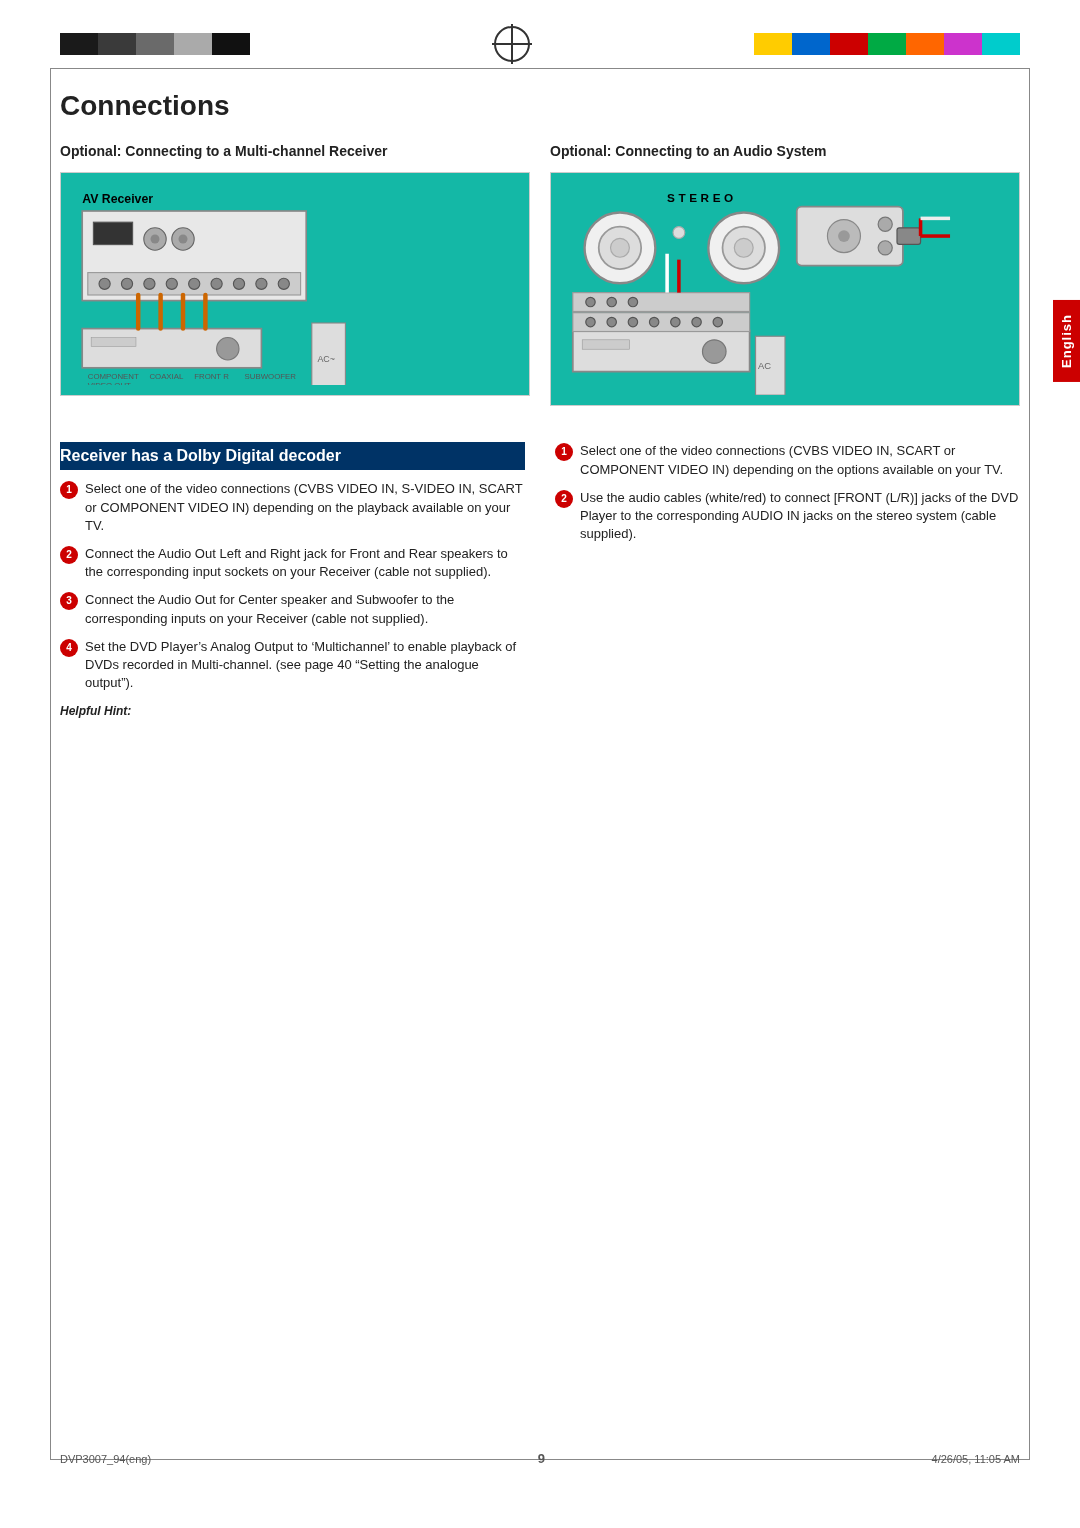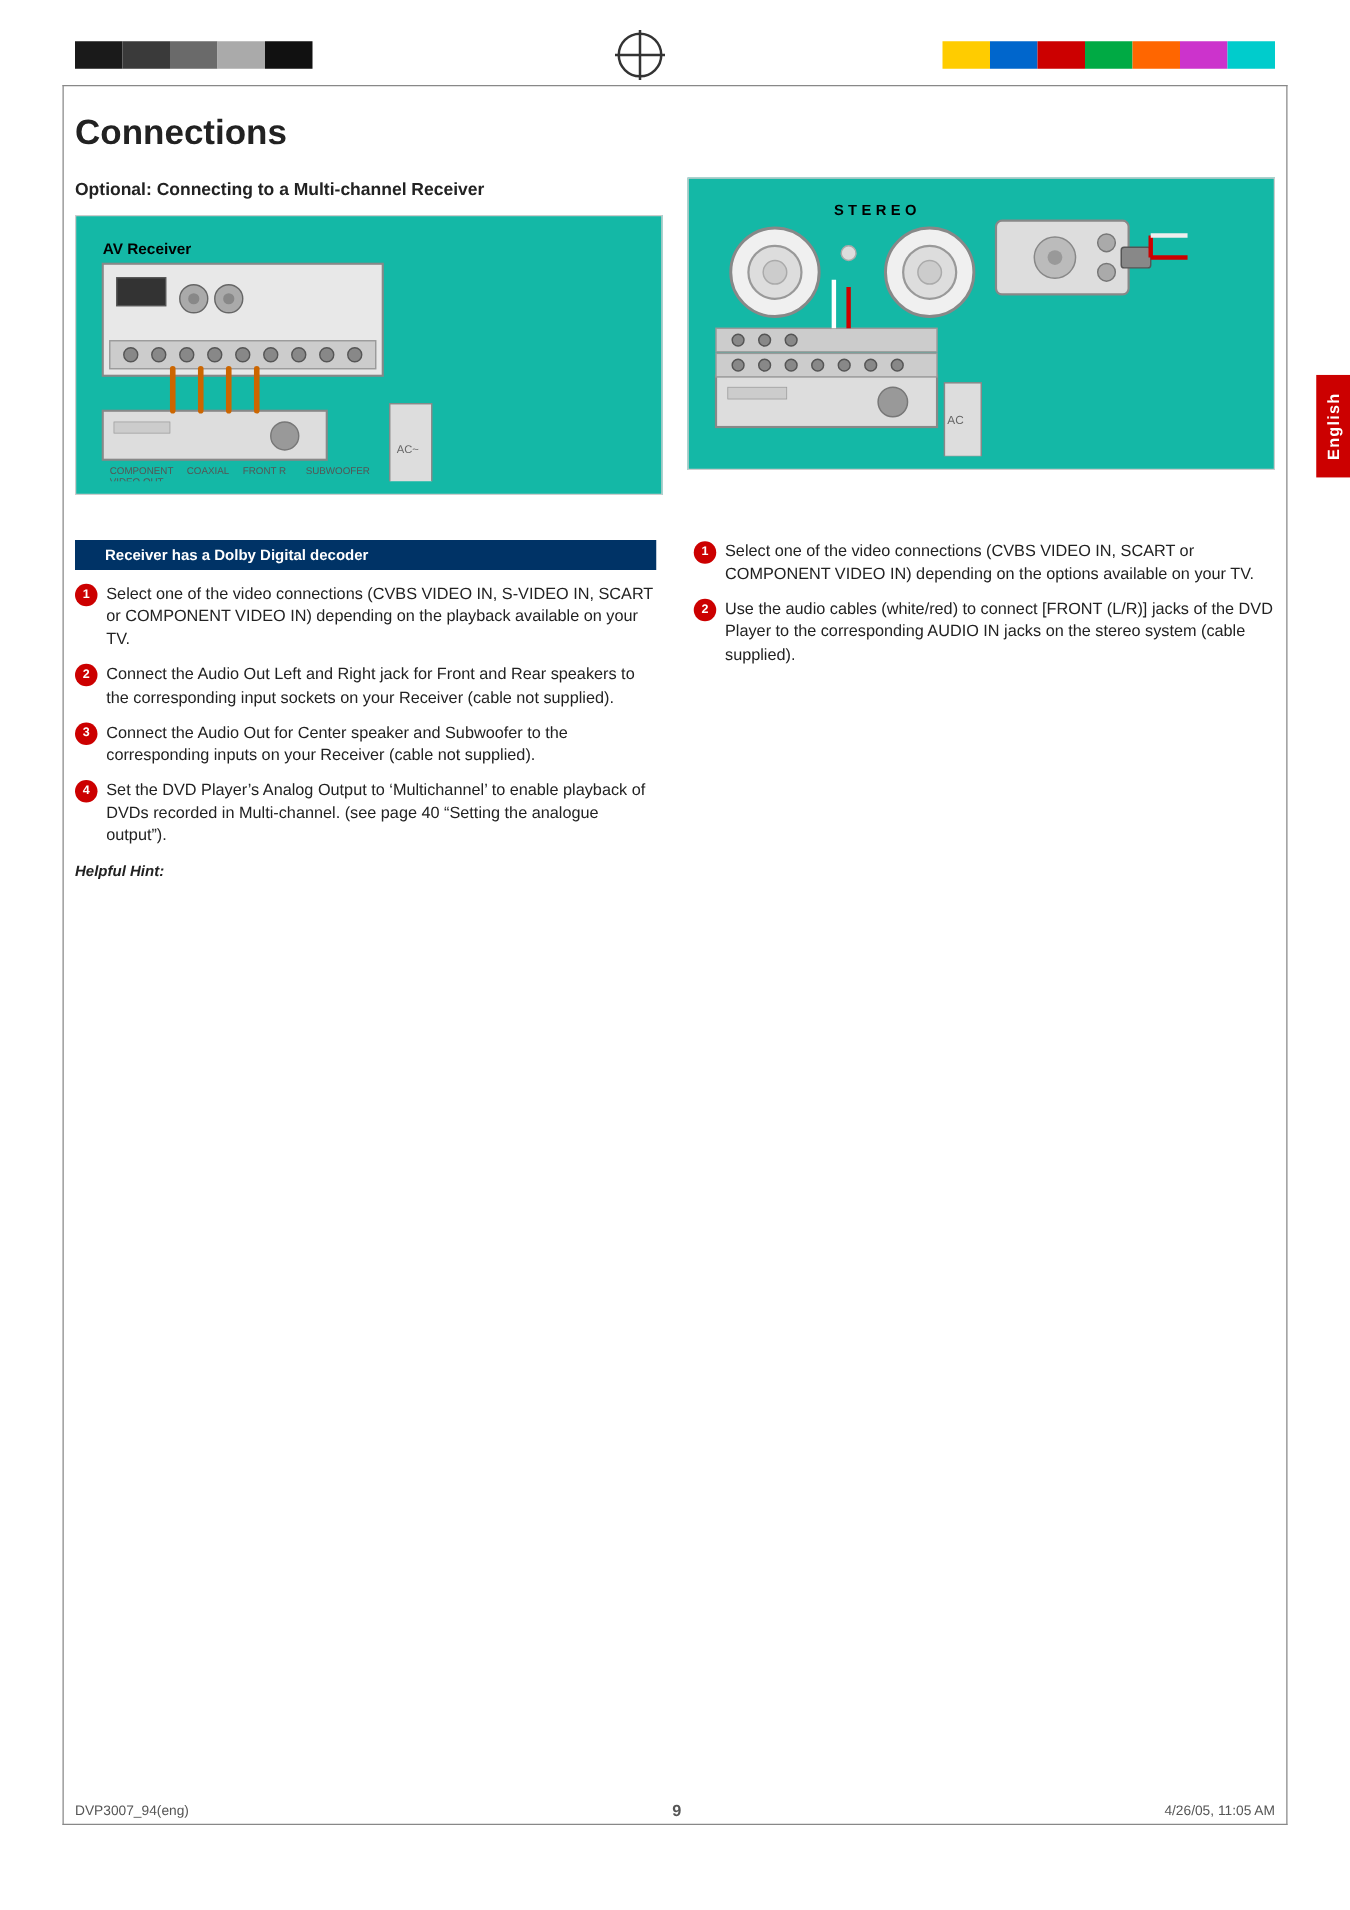--- a/index.html
+++ b/index.html
@@ -171,22 +171,22 @@
       flex-direction: column;
       align-items: center;
       justify-content: center;
     }
 
     
     .instruction-section-header {
       background: #003366;
       color: #ffffff;
       font-weight: bold;
-      font-size: 12px;
-      padding: 5px 24px;
+      font-size: 16px;
+      padding: 5px 0;
       margin-bottom: 10px;
     }
 
     .instruction-list {
       list-style: none;
       padding: 0;
     }
     .instruction-list li {
       display: flex;
       align-items: flex-start;
@@ -223,21 +223,21 @@
       margin-bottom: 21px;
     }
     .helpful-hint .hint-body {
       font-style: italic;
       line-height: 1.4;
     }
 
     
     .bottom-meta {
       position: absolute;
-      bottom: 72px;
+      bottom: 62px;
       left: 60px;
       right: 60px;
       display: flex;
       justify-content: space-between;
       align-items: center;
       font-size: 11px;
       color: #555;
     }
     .page-num-center {
       font-size: 13px;
@@ -342,20 +342,21 @@
           <text x="110" y="175" font-size="7" fill="#555">FRONT R</text>
           <text x="155" y="175" font-size="7" fill="#555">SUBWOOFER</text>
 
           <rect x="215" y="125" width="30" height="60" fill="#ddd" stroke="#888" stroke-width="1"></rect>
           <text x="220" y="160" font-size="8" fill="#666">AC~</text>
         </svg>
       </div>
     </div>
 
     <div class="col-right">
+      <div class="section-title">Optional: Connecting to an Audio System</div>
       <div class="diagram-box">
         <svg class="diagram-svg" viewBox="0 0 380 180" xmlns="http://www.w3.org/2000/svg">
 
           <text x="90" y="16" font-size="10" font-weight="bold" fill="#000" letter-spacing="3">STEREO</text>
 
           <circle cx="50" cy="55" r="30" fill="#f0f0f0" stroke="#888" stroke-width="2"></circle>
           <circle cx="50" cy="55" r="18" fill="#ddd" stroke="#999" stroke-width="1.5"></circle>
           <circle cx="50" cy="55" r="8" fill="#ccc" stroke="#aaa" stroke-width="1"></circle>
 
           <circle cx="155" cy="55" r="30" fill="#f0f0f0" stroke="#888" stroke-width="2"></circle>

